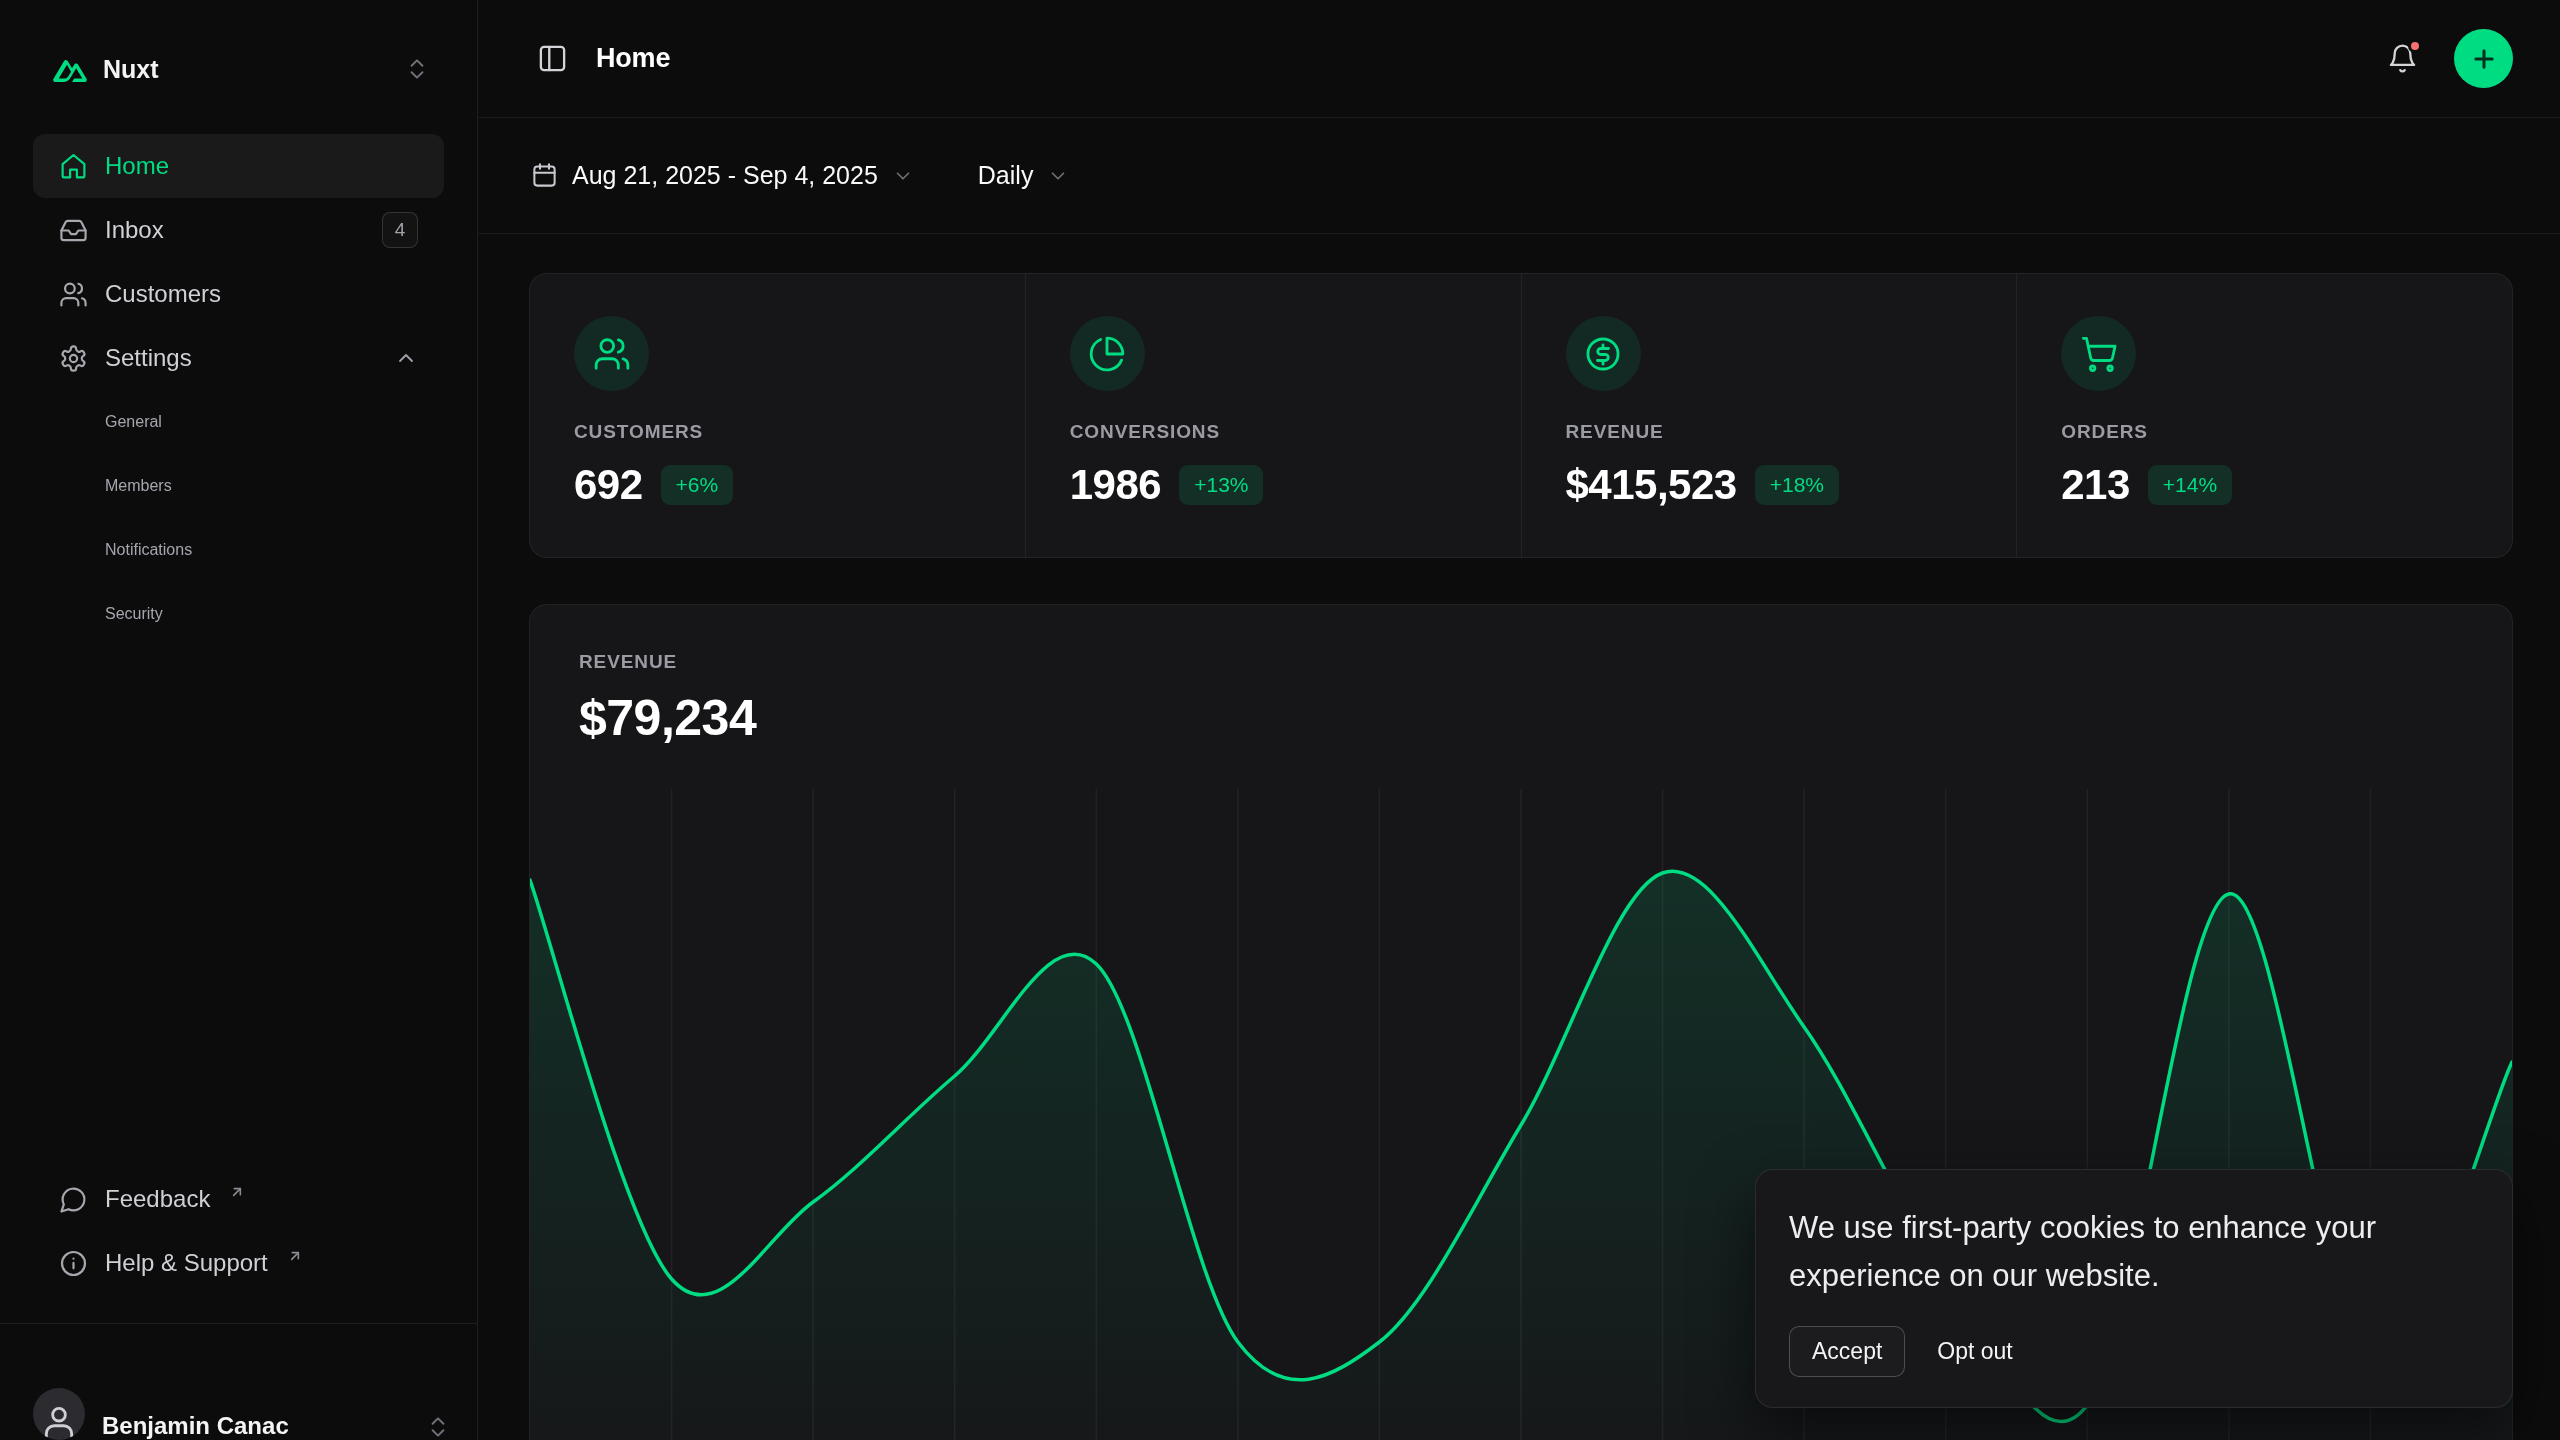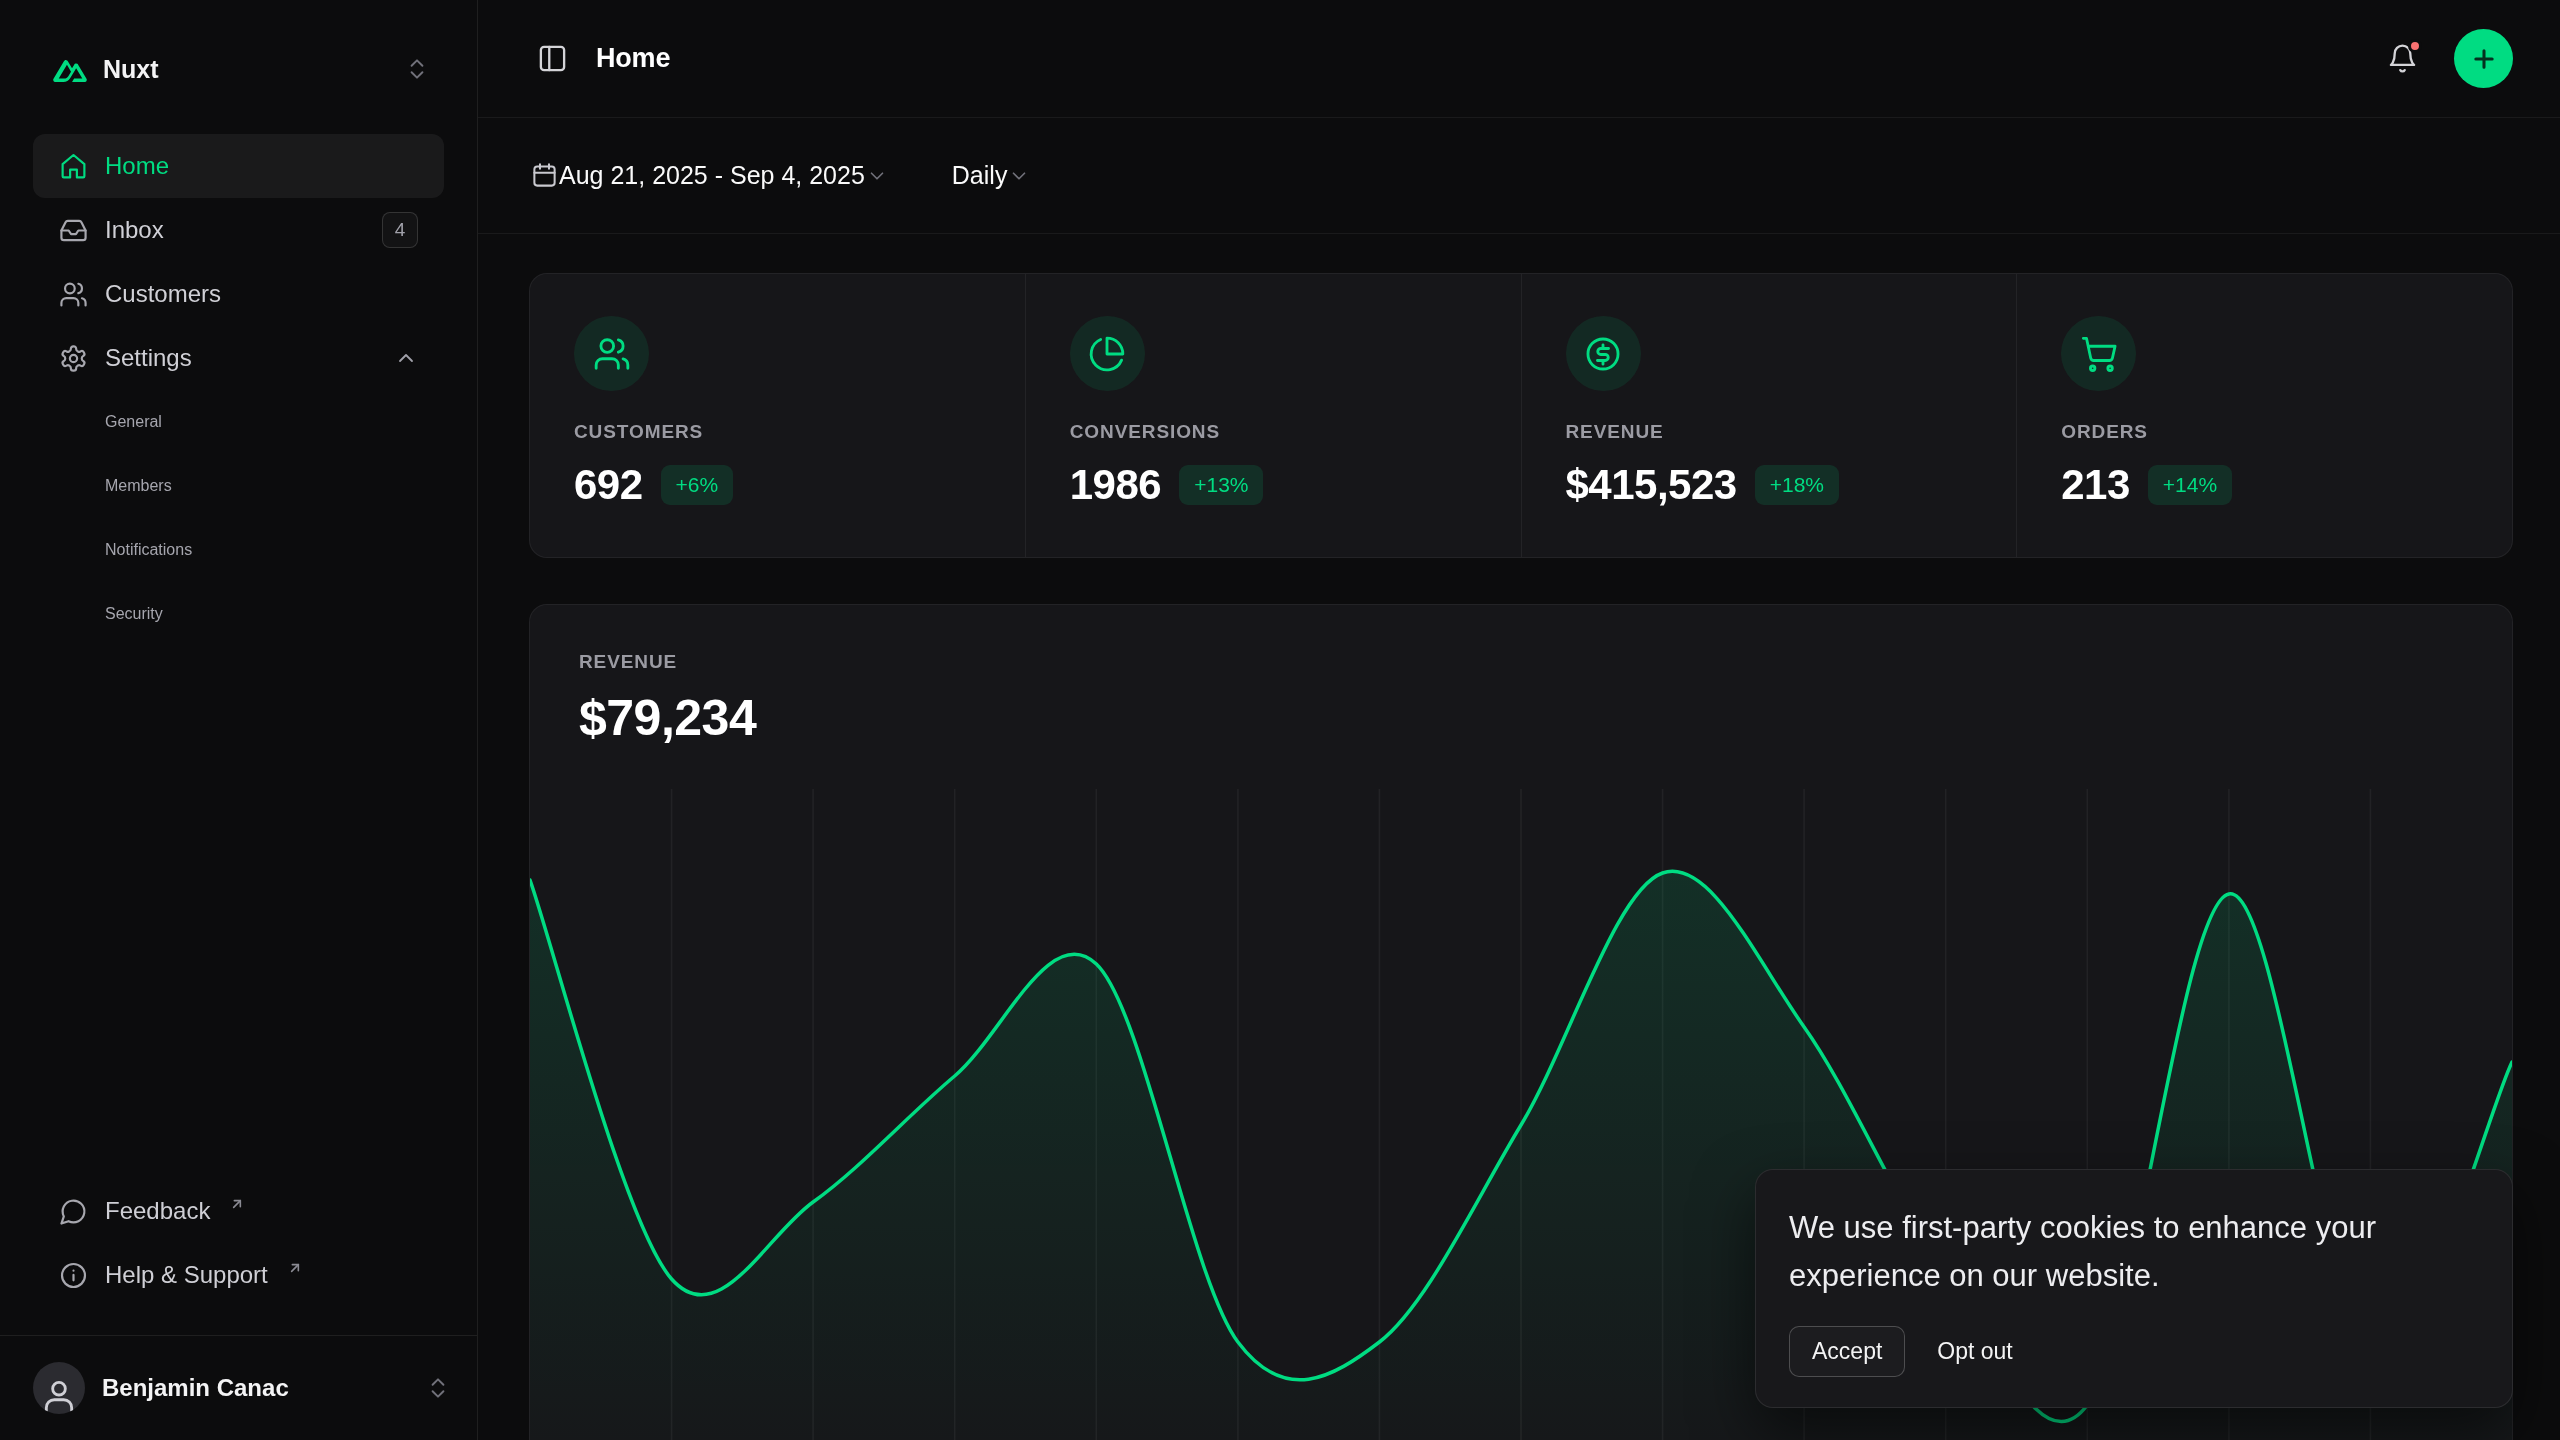--- a/index.html
+++ b/index.html
@@ -37,38 +37,38 @@
   .nav-item.active{background:rgba(255,255,255,0.06);color:var(--green);}
   .nav-item.active .ico{color:var(--green);}
   .nav-item .trail{margin-left:auto;display:flex;align-items:center;color:var(--muted);}
   .nav-sub{height:64px;display:flex;align-items:center;padding-left:72px;font-size:16px;color:#a6a6ae;border-radius:12px;cursor:pointer;}
 
   .sidebar-footer{margin-top:auto;padding-bottom:28px;display:flex;flex-direction:column;}
   .foot-link{height:64px;display:flex;align-items:center;gap:17px;padding:0 26px;font-size:24px;color:#cfcfd5;border-radius:12px;cursor:pointer;}
   .foot-link .ico{color:#a7a7ae;display:flex;}
   .ext{color:#8b8b93;margin-left:2px;margin-bottom:14px;display:flex;}
 
-  .user-row{border-top:1px solid var(--border);height:105px;display:flex;align-items:center;gap:17px;padding:0 26px 0 33px;cursor:pointer;}
+  .user-row{border-top:1px solid var(--border);height:117px;display:flex;align-items:flex-end;gap:17px;padding:0 26px 0 33px;cursor:pointer;}
   .avatar{width:52px;height:52px;border-radius:50%;background:#2b2b30;display:flex;align-items:flex-end;justify-content:center;overflow:hidden;color:#cfcfd5;}
   .user-name{font-size:24px;font-weight:600;color:#f4f4f5;}
   .user-row .chevrons{margin-left:auto;}
 
   
   .main{flex:1;display:flex;flex-direction:column;min-width:0;}
   .header{height:118px;border-bottom:1px solid var(--border-soft);display:flex;align-items:center;justify-content:space-between;padding:0 47px 0 53px;}
   .header-left{display:flex;align-items:center;gap:22px;}
   .page-title{font-size:27px;font-weight:700;letter-spacing:-0.2px;color:#fff;}
   .icon-btn{background:none;border:none;color:#d4d4d8;cursor:pointer;display:flex;align-items:center;justify-content:center;padding:6px;}
   .header-right{display:flex;align-items:center;gap:30px;}
   .bell-wrap{position:relative;display:flex;}
   .notif-dot{position:absolute;top:2px;right:2px;width:14px;height:14px;border-radius:50%;background:#f87171;border:3px solid var(--bg);}
   .plus-btn{width:59px;height:59px;border-radius:50%;background:var(--green);border:none;display:flex;align-items:center;justify-content:center;color:#05301f;cursor:pointer;}
 
   .toolbar{height:116px;border-bottom:1px solid var(--border-soft);display:flex;align-items:center;gap:64px;padding:0 47px 0 53px;}
-  .toolbar-btn{display:flex;align-items:center;gap:1px;background:none;border:none;color:#fafafa;font-size:25px;font-weight:500;font-family:inherit;cursor:pointer;}
+  .toolbar-btn{display:flex;align-items:center;gap:14px;background:none;border:none;color:#fafafa;font-size:25px;font-weight:500;font-family:inherit;cursor:pointer;}
   .toolbar-btn .ico{color:#c9c9cf;display:flex;}
   .toolbar-btn .chev{color:var(--dim);display:flex;}
 
   .content{padding:39px 47px 0 51px;flex:1;min-height:0;}
 
   
   .stats-card{display:flex;background:var(--card);border:1px solid var(--border-soft);border-radius:18px;overflow:hidden;}
   .stat-cell{flex:1;padding:42px 44px 48px 44px;display:flex;flex-direction:column;align-items:flex-start;}
   .stat-cell + .stat-cell{border-left:1px solid var(--border-soft);}
   .stat-icon{width:75px;height:75px;border-radius:50%;background:rgba(0,220,130,0.10);display:flex;align-items:center;justify-content:center;color:var(--green);margin-bottom:30px;}

